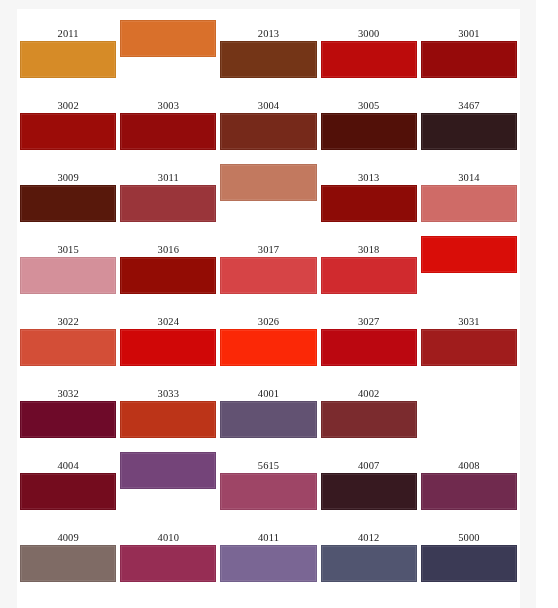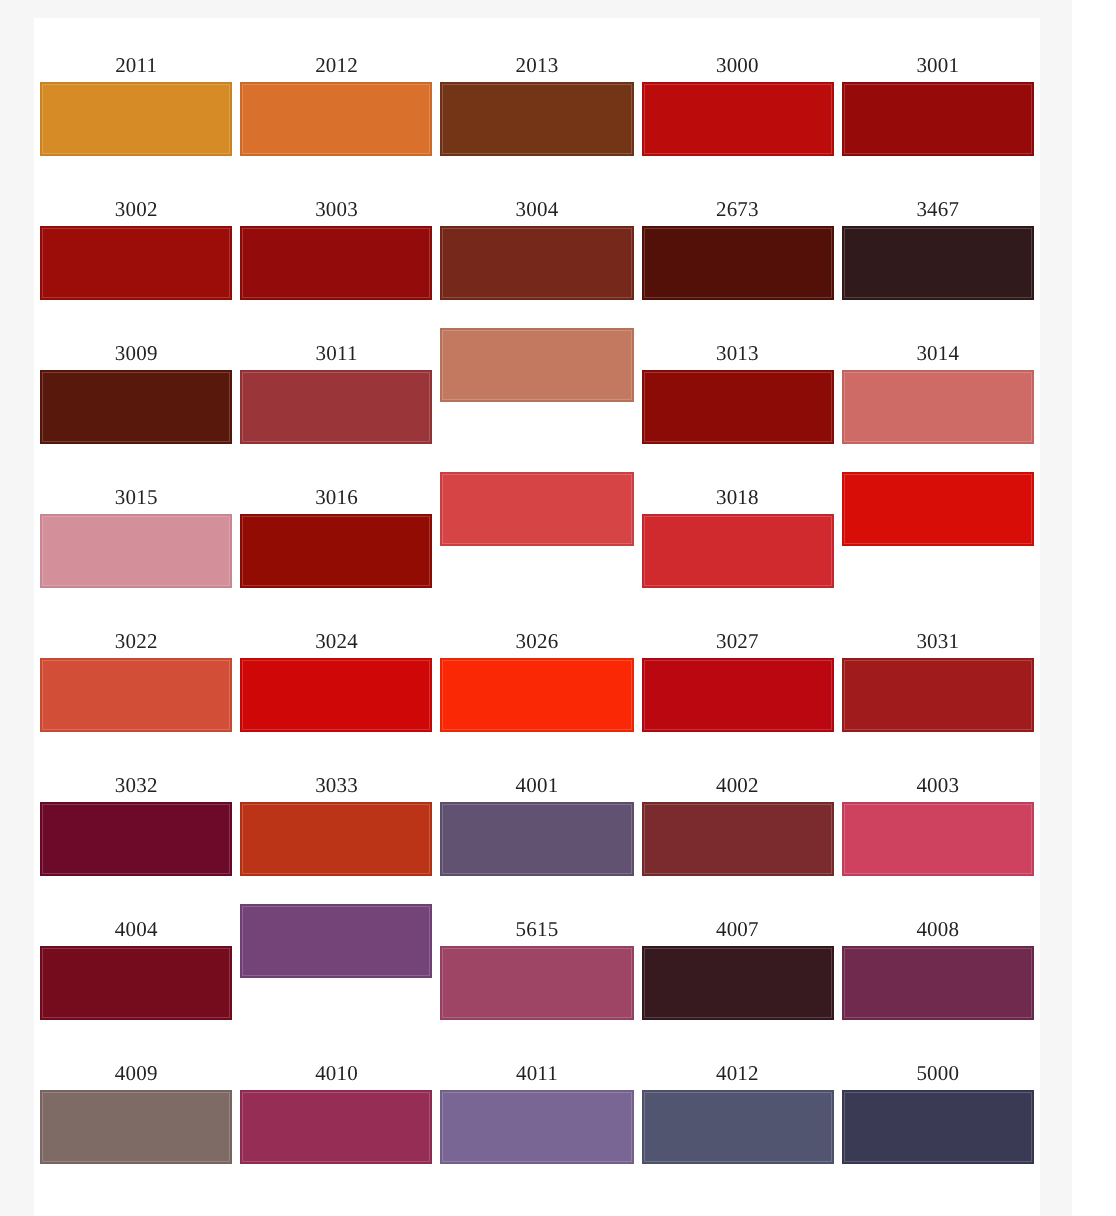--- a/index.html
+++ b/index.html
@@ -91,21 +91,20 @@
   <div id="left-gutter"></div>
   <div id="right-gutter"></div>
 
   <div id="sheet">
     <div id="swatch-grid">
         <div class="swatch-cell">
           <div class="swatch-label">2011</div>
           <div class="swatch-chip" style="background: rgb(214, 139, 39);"></div>
         </div>
         <div class="swatch-cell">
-          <div class="swatch-label">2012</div>
           <div class="swatch-chip" style="background: rgb(217, 112, 43);"></div>
         </div>
         <div class="swatch-cell">
           <div class="swatch-label">2013</div>
           <div class="swatch-chip" style="background: rgb(116, 53, 23);"></div>
         </div>
         <div class="swatch-cell">
           <div class="swatch-label">3000</div>
           <div class="swatch-chip" style="background: rgb(188, 11, 11);"></div>
         </div>
@@ -120,21 +119,21 @@
         </div>
         <div class="swatch-cell">
           <div class="swatch-label">3003</div>
           <div class="swatch-chip" style="background: rgb(147, 11, 11);"></div>
         </div>
         <div class="swatch-cell">
           <div class="swatch-label">3004</div>
           <div class="swatch-chip" style="background: rgb(118, 41, 26);"></div>
         </div>
         <div class="swatch-cell">
-          <div class="swatch-label">2673</div>
+          <div class="swatch-label">3005</div>
           <div class="swatch-chip" style="background: rgb(82, 16, 8);"></div>
         </div>
         <div class="swatch-cell">
           <div class="swatch-label">3467</div>
           <div class="swatch-chip" style="background: rgb(49, 26, 28);"></div>
         </div>
         <div class="row-gap-spacer"></div>
         <div class="swatch-cell">
           <div class="swatch-label">3009</div>
           <div class="swatch-chip" style="background: rgb(88, 24, 11);"></div>
@@ -157,20 +156,21 @@
         <div class="row-gap-spacer"></div>
         <div class="swatch-cell">
           <div class="swatch-label">3015</div>
           <div class="swatch-chip" style="background: rgb(212, 144, 154);"></div>
         </div>
         <div class="swatch-cell">
           <div class="swatch-label">3016</div>
           <div class="swatch-chip" style="background: rgb(147, 12, 4);"></div>
         </div>
         <div class="swatch-cell">
+          <div class="swatch-label">3017</div>
           <div class="swatch-chip" style="background: rgb(214, 68, 70);"></div>
         </div>
         <div class="swatch-cell">
           <div class="swatch-label">3018</div>
           <div class="swatch-chip" style="background: rgb(208, 42, 46);"></div>
         </div>
         <div class="swatch-cell">
           <div class="swatch-chip" style="background: rgb(217, 13, 8);"></div>
         </div>
         <div class="row-gap-spacer"></div>
@@ -204,24 +204,20 @@
           <div class="swatch-chip" style="background: rgb(188, 52, 24);"></div>
         </div>
         <div class="swatch-cell">
           <div class="swatch-label">4001</div>
           <div class="swatch-chip" style="background: rgb(98, 82, 114);"></div>
         </div>
         <div class="swatch-cell">
           <div class="swatch-label">4002</div>
           <div class="swatch-chip" style="background: rgb(123, 43, 46);"></div>
         </div>
-        <div class="swatch-cell">
-          <div class="swatch-label">4003</div>
-          <div class="swatch-chip" style="background: rgb(206, 66, 96);"></div>
-        </div>
         <div class="row-gap-spacer"></div>
         <div class="swatch-cell">
           <div class="swatch-label">4004</div>
           <div class="swatch-chip" style="background: rgb(116, 12, 30);"></div>
         </div>
         <div class="swatch-cell">
           <div class="swatch-chip" style="background: rgb(116, 68, 121);"></div>
         </div>
         <div class="swatch-cell">
           <div class="swatch-label">5615</div>

